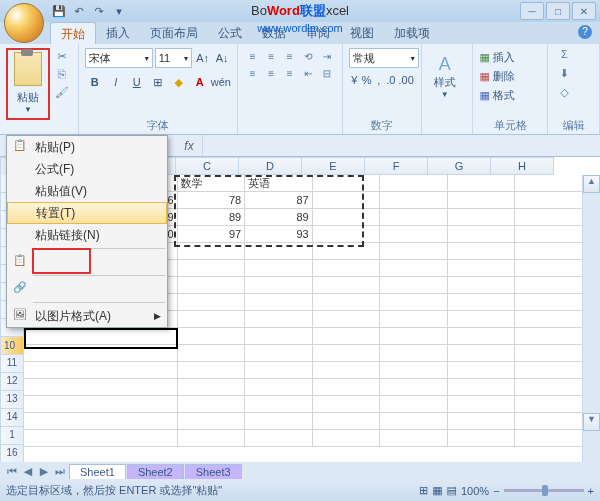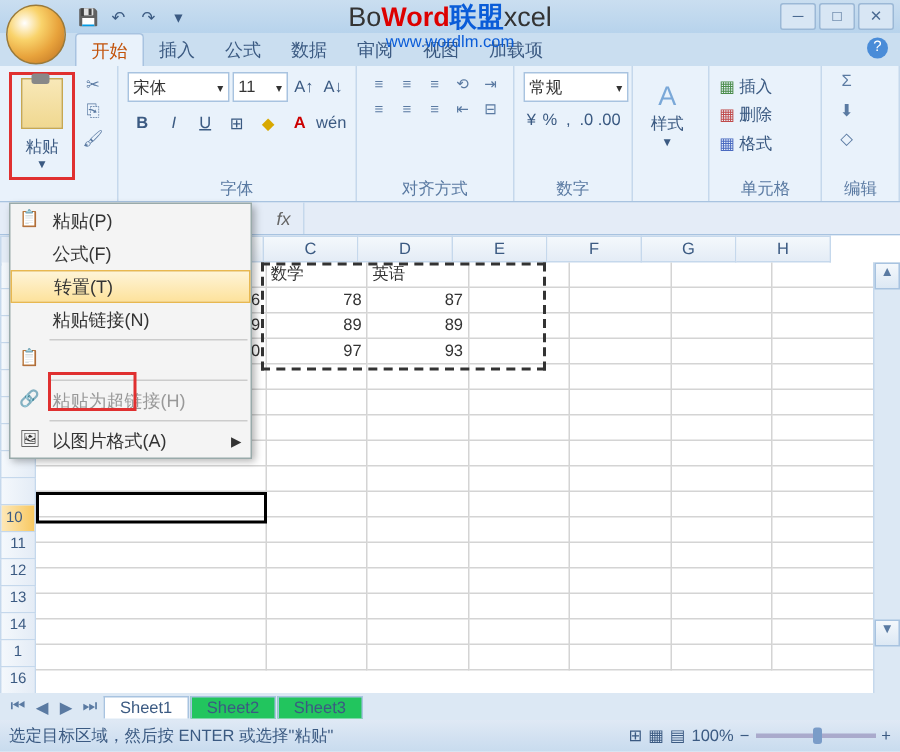--- a/index.html
+++ b/index.html
@@ -1,19 +1,19 @@
 <!DOCTYPE html>
 <html><head>
 <meta charset="utf-8">
 <style>
 body{margin:0;font-family:"Microsoft YaHei",SimSun,sans-serif;font-size:12px;background:#cfe0f2;color:#333;width:600px;height:501px;overflow:hidden}
 .titlebar{height:22px;background:linear-gradient(#cadef0,#b7d3ec);display:flex;align-items:center;position:relative}
 .qat{display:flex;gap:2px;margin-left:50px}
 .qat .btn{width:18px;height:18px;display:flex;align-items:center;justify-content:center;font-size:11px;color:#3b5a82}
-.title-txt{position:absolute;left:50%;transform:translateX(-50%);font-size:18px}
+.title-txt{position:absolute;left:50%;transform:translateX(-50%);font-size:13px}
 .title-txt .w{color:#d00;font-weight:bold}
 .title-txt .l{color:#0a5cd8;font-weight:bold}
 .title-url{position:absolute;left:50%;transform:translateX(-50%);top:22px;font-size:11px;color:#0a5cd8;z-index:5}
 .winbtns{position:absolute;right:4px;display:flex;gap:2px}
 .winbtns div{width:22px;height:16px;background:#d8e6f4;border:1px solid #9bb8d6;border-radius:2px;display:flex;align-items:center;justify-content:center;font-size:10px;color:#4a6a92}
 .office-btn{position:absolute;left:4px;top:3px;width:38px;height:38px;border-radius:50%;background:radial-gradient(circle at 30% 30%,#fff,#f9d36b 30%,#e8a33c 60%,#b86b1e);border:1px solid #9a7a3a;z-index:10}
 .ribbon-tabs{height:22px;background:#cadef0;display:flex;padding-left:50px;gap:0}
 .rtab{padding:3px 10px;color:#3b5a82;cursor:default}
 .rtab.active{background:#e9f2fb;border:1px solid #a8c3e0;border-bottom:none;border-radius:3px 3px 0 0;color:#c2530b}
 .help-icon{margin-left:auto;margin-right:8px;width:14px;height:14px;border-radius:50%;background:#4a8cd8;color:#fff;text-align:center;line-height:14px;font-size:10px;margin-top:3px}
@@ -57,21 +57,21 @@
 .paste-menu{position:absolute;left:6px;top:135px;width:160px;background:#f4f4f4;border:1px solid #9aa;box-shadow:2px 2px 5px rgba(0,0,0,0.3);z-index:20}
 .pm-item{height:22px;display:flex;align-items:center;padding-left:28px;font-size:12px;position:relative}
 .pm-item.hl{background:linear-gradient(#fef4d8,#fde29c);border:1px solid #e8b850;height:20px}
 .pm-item .ic{position:absolute;left:5px;width:16px;height:16px;font-size:11px;text-align:center}
 .pm-sep{height:1px;background:#ccc;margin:2px 2px 2px 26px}
 .pm-redbox{position:absolute;border:2px solid #e03030;left:25px;top:112px;width:55px;height:22px;pointer-events:none}
 .sheet-tabs{position:absolute;bottom:21px;left:0;right:0;height:18px;background:#dce8f4;display:flex;align-items:center;font-size:11px}
 .stnav{display:flex;margin-left:4px}
 .stnav div{width:16px;text-align:center;color:#5a7aa2}
 .stab{padding:1px 10px;background:#fff;border:1px solid #a8c3e0;border-bottom:none;margin-left:1px;color:#3b5a82}
-.stab.inactive{background:#22c55e}
+.stab.inactive{background:#c4b5fd}
 .statusbar{position:absolute;bottom:0;left:0;right:0;height:21px;background:linear-gradient(#dfe9f5,#c8dbee);display:flex;align-items:center;font-size:11px;color:#3b5a82;padding:0 6px}
 .zoom{margin-left:auto;display:flex;align-items:center;gap:4px}
 .slider{width:80px;height:3px;background:#aac;position:relative}
 .slider::after{content:"";position:absolute;left:38px;top:-4px;width:6px;height:11px;background:#7a9cc8;border-radius:2px}
 .vscroll{position:absolute;right:0;top:18px;width:17px;bottom:0;background:#dce8f4;border-left:1px solid #c5d8ec}
 .vscroll .vb{width:15px;height:16px;background:linear-gradient(#f4f8fc,#dce8f4);border:1px solid #a8c3e0;margin:0 auto;text-align:center;font-size:9px;color:#5a7aa2}
 .corner{position:absolute;left:0;top:0;width:24px;height:18px;background:#e4ecf6;border:1px solid #c5d8ec}
 </style>
 </head>
 <body>
@@ -91,20 +91,21 @@
     <div>─</div>
     <div>□</div>
     <div>✕</div>
   </div>
 </div>
 <div class="title-url">www.wordlm.com</div>
 
 <div class="ribbon-tabs">
   <div class="rtab active">开始</div>
   <div class="rtab">插入</div>
+  <div class="rtab">页面布局</div>
   <div class="rtab">公式</div>
   <div class="rtab">数据</div>
   <div class="rtab">审阅</div>
   <div class="rtab">视图</div>
   <div class="rtab">加载项</div>
   <div class="help-icon">?</div>
 </div>
 
 <div class="ribbon">
   <div class="grp" style="width:72px">
@@ -163,21 +164,20 @@
         <div class="al">⇥</div>
       </div>
       <div class="ar">
         <div class="al">≡</div>
         <div class="al">≡</div>
         <div class="al">≡</div>
         <div class="al">⇤</div>
         <div class="al">⊟</div>
       </div>
     </div>
-    <div class="grp-label">对齐方式</div>
   </div>
   <div class="grp" style="width:70px">
     <div class="num-grp">
       <div class="sel" style="width:62px">
           <span>常规</span>
           <span style="margin-left:auto;font-size:8px">▾</span>
         </div>
       <div style="display:flex;gap:1px">
         <div class="fb">¥</div>
         <div class="fb">%</div>
@@ -414,34 +414,36 @@
 </div>
 
 <div class="paste-menu">
   <div class="pm-item">
       <span class="ic">📋</span>
       <span>粘贴(P)</span>
     </div>
   <div class="pm-item">
       <span>公式(F)</span>
     </div>
+  <div class="pm-item">
+      <span>粘贴值(V)</span>
+    </div>
   <div class="pm-item hl">
       <span>转置(T)</span>
     </div>
   <div class="pm-item">
       <span>粘贴链接(N)</span>
     </div>
   <div class="pm-sep"></div>
   <div class="pm-item">
       <span class="ic">📋</span>
     </div>
   <div class="pm-sep"></div>
   <div class="pm-item" style="color:#999">
       <span class="ic">🔗</span>
-      <span>粘贴为超链接(H)</span>
     </div>
   <div class="pm-sep"></div>
   <div class="pm-item">
       <span class="ic">🖼</span>
       <span>以图片格式(A)</span>
       <span style="margin-left:auto;margin-right:6px;font-size:9px">▶</span>
     </div>
   <div class="pm-redbox"></div>
 </div>
 

